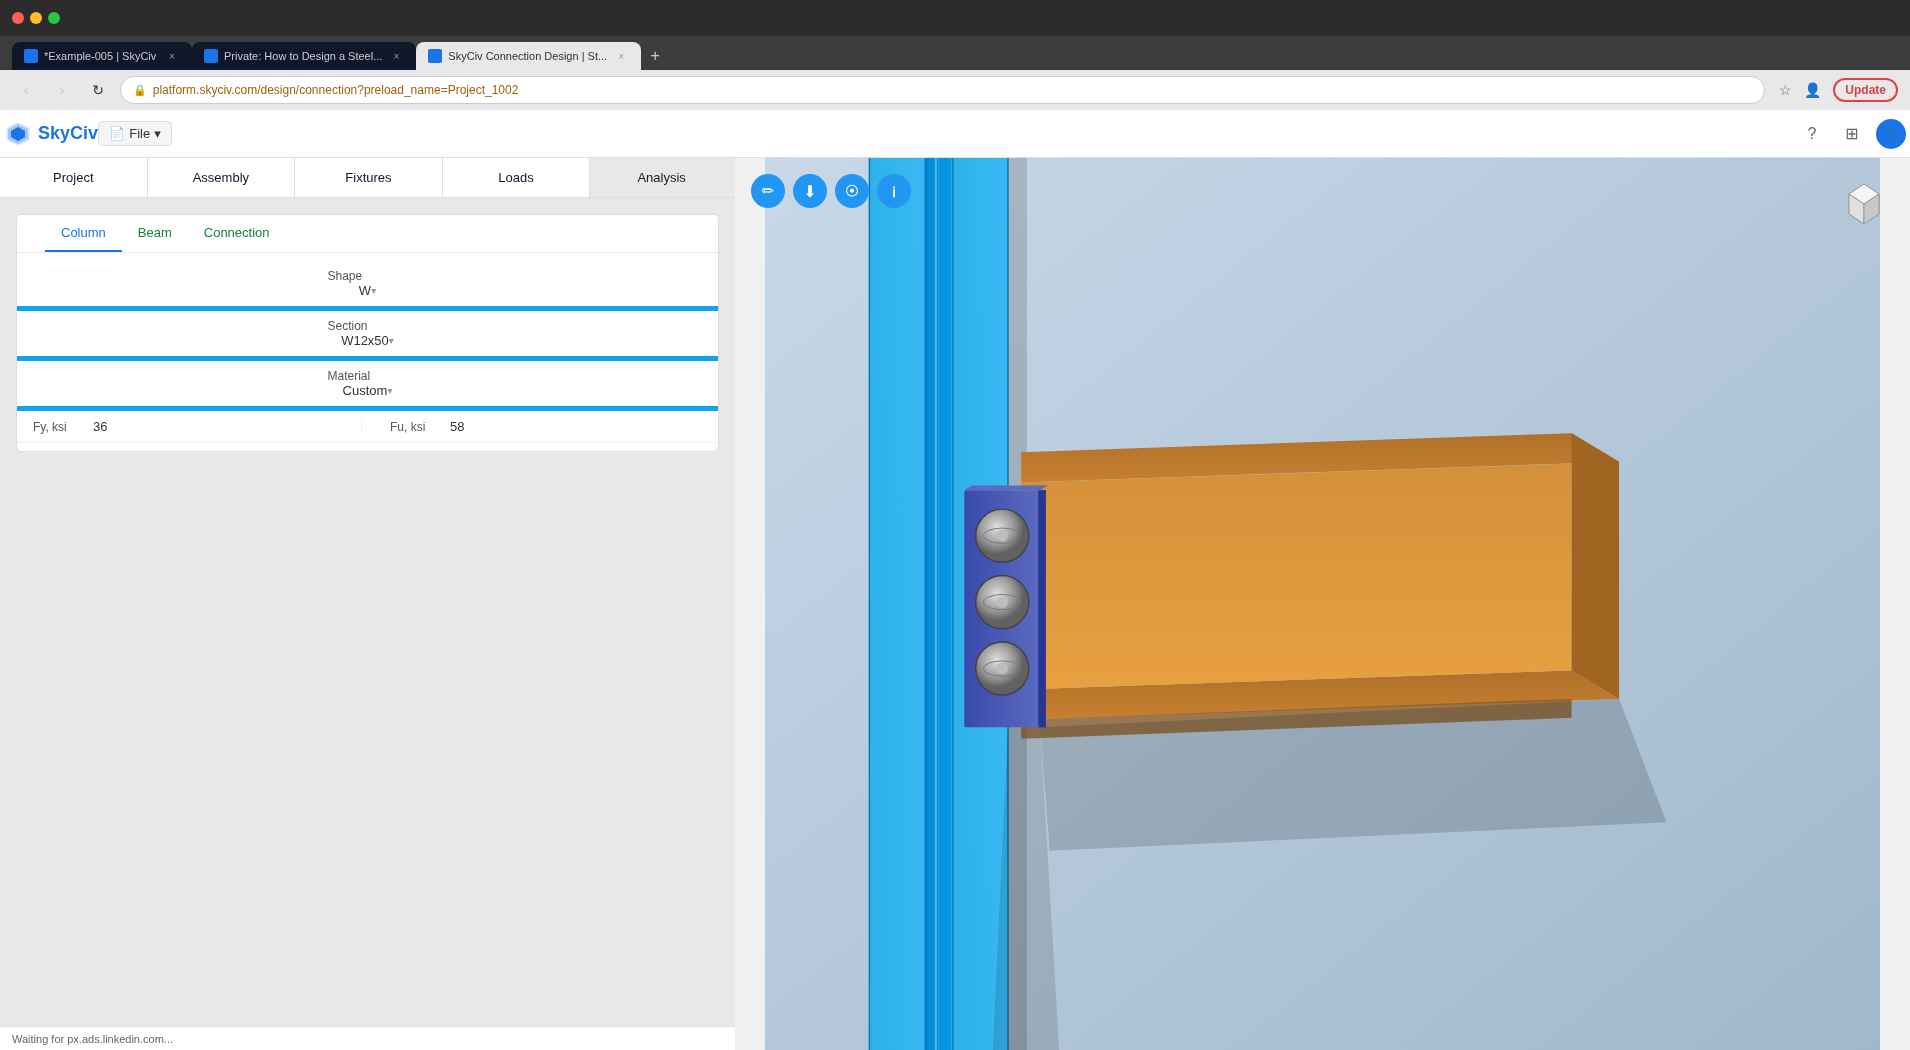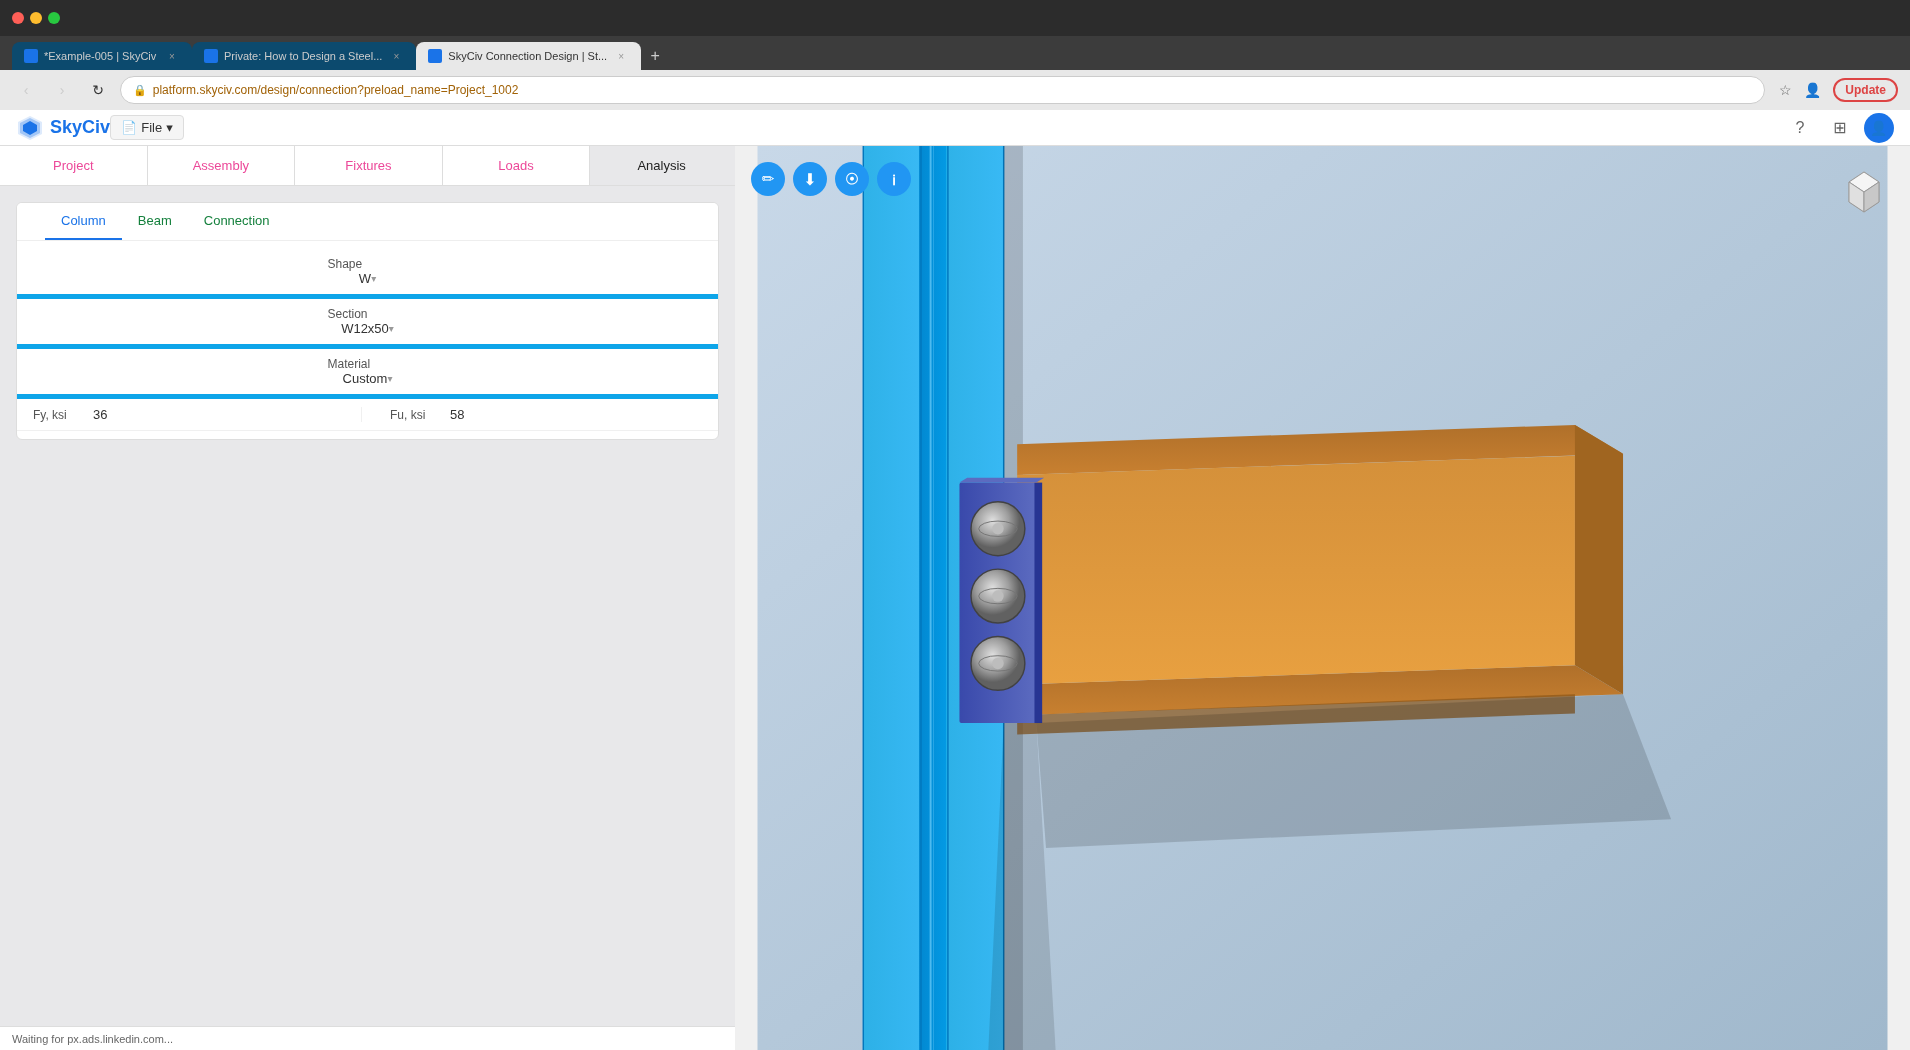--- a/index.html
+++ b/index.html
@@ -9,53 +9,53 @@
     .browser-chrome { background: #3c3c3c; width: 100%; }
     .browser-titlebar { background: #2c2c2c; display: flex; align-items: center; padding: 8px 12px; gap: 8px; height: 36px; }
     .traffic-lights { display: flex; gap: 6px; }
     .traffic-light { width: 12px; height: 12px; border-radius: 50%; cursor: pointer; }
     .tl-red { background: #ff5f57; }
     .tl-yellow { background: #febc2e; }
     .tl-green { background: #28c840; }
     .tabs-bar { background: #3c3c3c; display: flex; align-items: flex-end; padding: 0 0 0 12px; height: 34px; }
     .browser-tab { display: flex; align-items: center; gap: 6px; padding: 0 12px; height: 28px; border-radius: 8px 8px 0 0; font-size: 12px; cursor: pointer; min-width: 180px; max-width: 240px; position: relative; }
     .browser-tab.active { background: #e8e8e8; color: #333; }
-    .browser-tab.inactive { background: #0c4a6e; color: #ccc; justify-content: space-between; }
+    .browser-tab.inactive { background: #0f172a; color: #ccc; justify-content: space-between; }
     .tab-favicon { width: 14px; height: 14px; border-radius: 2px; flex-shrink: 0; }
     .tab-title { overflow: hidden; text-overflow: ellipsis; white-space: nowrap; flex: 1; font-size: 11px; }
     .tab-close { width: 16px; height: 16px; border-radius: 50%; display: flex; align-items: center; justify-content: center; font-size: 10px; flex-shrink: 0; color: #999; }
     .tab-new { width: 28px; height: 28px; display: flex; align-items: center; justify-content: center; color: #ccc; font-size: 16px; cursor: pointer; }
     .address-bar-row { background: #e8e8e8; display: flex; align-items: center; padding: 4px 12px; gap: 8px; height: 40px; }
     .nav-btn { width: 28px; height: 28px; border-radius: 50%; display: flex; align-items: center; justify-content: center; color: #666; cursor: pointer; font-size: 14px; }
     .nav-btn.disabled { color: #ccc; cursor: default; }
     .address-bar { flex: 1; background: white; border: 1px solid #ccc; border-radius: 20px; padding: 4px 12px; display: flex; align-items: center; gap: 6px; height: 28px; }
     .address-bar .lock-icon { color: #666; font-size: 11px; }
     .address-bar .url-text { font-size: 12px; color: #a16207; flex: 1; }
     .address-bar-actions { display: flex; gap: 4px; }
     .address-bar-actions button { background: none; border: none; cursor: pointer; color: #666; font-size: 14px; width: 24px; height: 24px; border-radius: 50%; display: flex; align-items: center; justify-content: center; }
     .update-btn { background: none; border: 2px solid #d44; border-radius: 14px; padding: 3px 10px; font-size: 12px; color: #d44; font-weight: 600; cursor: pointer; }
 
     
     .app { display: flex; flex-direction: column; height: calc(1050px - 110px); background: #f0f0f0; }
-    .app-header { background: white; border-bottom: 1px solid #ddd; display: flex; align-items: center; padding: 0 16px; height: 36px; }
+    .app-header { background: white; border-bottom: 1px solid #ddd; display: flex; align-items: center; padding: 0 4px; height: 48px; }
     .app-logo { display: flex; align-items: center; gap: 6px; font-size: 18px; font-weight: 600; color: #1a73e8; }
     .logo-icon { width: 28px; height: 28px; }
     .header-right { margin-left: auto; display: flex; gap: 8px; align-items: center; }
     .header-icon-btn { width: 32px; height: 32px; border-radius: 50%; display: flex; align-items: center; justify-content: center; cursor: pointer; color: #666; font-size: 16px; }
     .file-btn { display: flex; align-items: center; gap: 4px; padding: 4px 10px; background: #f5f5f5; border: 1px solid #ddd; border-radius: 4px; cursor: pointer; font-size: 13px; color: #333; }
 
     
     .main-layout { display: flex; flex: 1; overflow: hidden; }
 
     
     .left-panel { width: 735px; flex-shrink: 0; display: flex; flex-direction: column; background: #e8e8ea; }
 
     
     .nav-tabs { display: flex; background: white; border-bottom: 1px solid #ddd; }
-    .nav-tab { flex: 1; padding: 12px 8px; text-align: center; font-size: 13px; color: #ec4899; cursor: pointer; border-right: 1px solid #ddd; transition: background 0.15s; }
+    .nav-tab { flex: 1; padding: 12px 8px; text-align: center; font-size: 13px; color: #0f172a; cursor: pointer; border-right: 1px solid #ddd; transition: background 0.15s; }
     .nav-tab:last-child { border-right: none; }
     .nav-tab.active { background: #e8e8ea; font-weight: 500; color: #222; padding-left: 6px; }
 
     
     .content-area { flex: 1; padding: 16px; overflow-y: auto; }
 
     
     .card { background: white; border-radius: 6px; border: 1px solid #ddd; overflow: hidden; }
 
     

